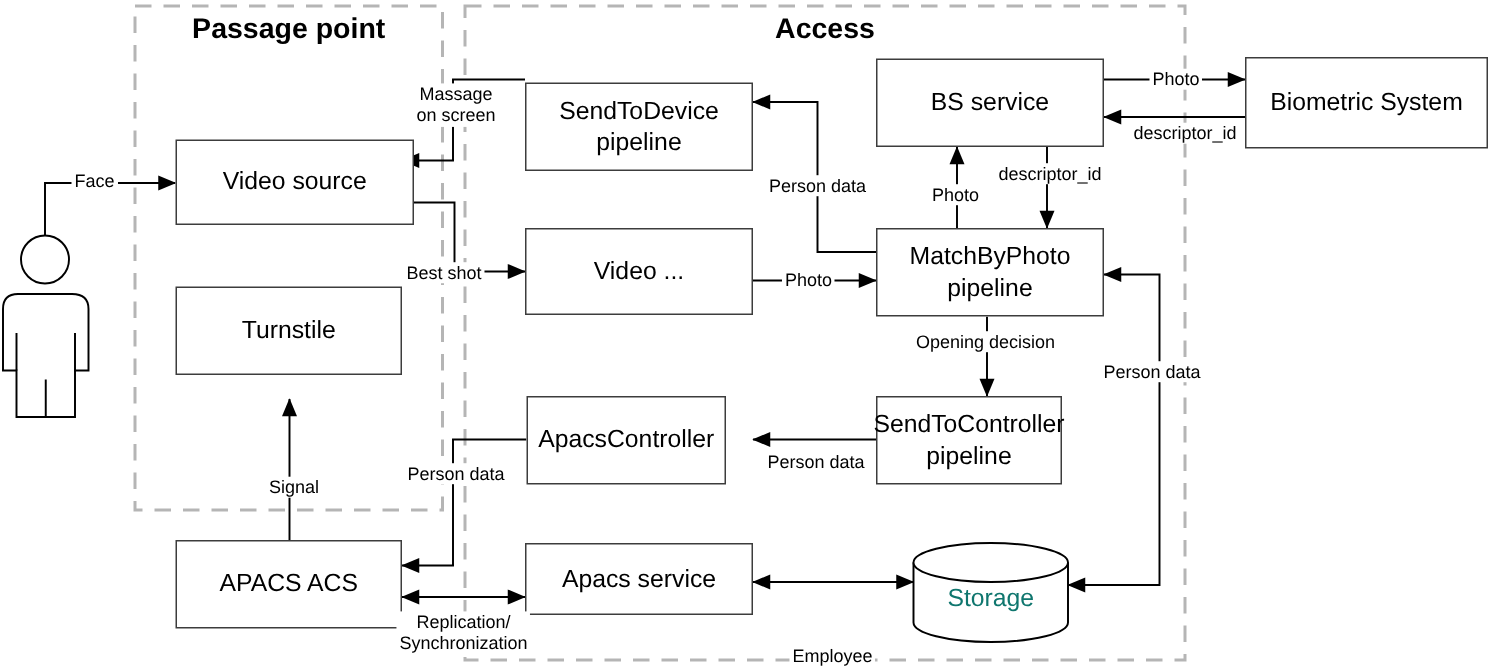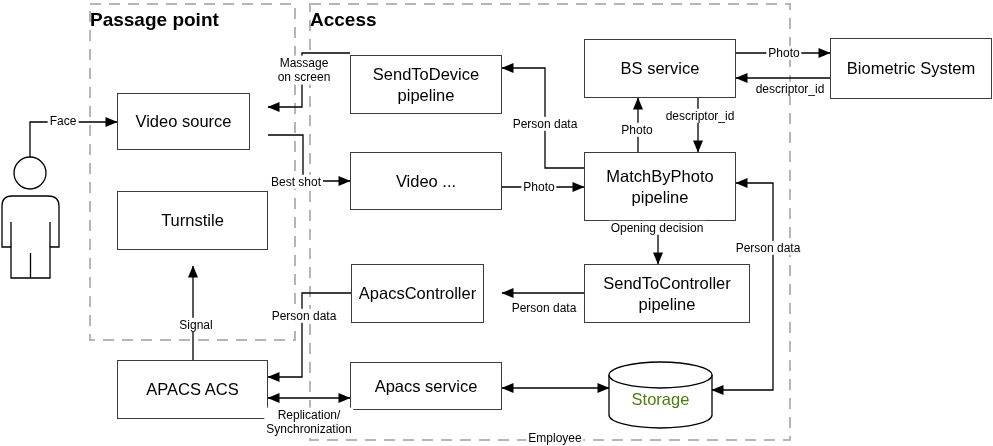--- a/index.html
+++ b/index.html
@@ -8,30 +8,30 @@
     font-family:"Liberation Sans","DejaVu Sans",sans-serif; overflow:hidden; color:#000;
   }
   .layer { position:absolute; left:0; top:0; }
   .node {
     position:absolute; box-sizing:border-box; background:#ffffff;
     border:1.5px solid #3c3c3c; display:flex; align-items:center; justify-content:center;
     text-align:center; font-size:16.5px; line-height:1.25; color:#000;
   }
   .gtitle {
     position:absolute; font-weight:bold; font-size:19px; color:#000;
-    white-space:nowrap;
+    text-align:center; white-space:nowrap;
   }
   .elabel {
     position:absolute; transform:translate(-50%,-50%);
     font-size:12px; line-height:1.2; color:#000; background:#ffffff;
     white-space:pre-line; text-align:center; padding:0 2px;
   }
   .cyl-label {
     position:absolute; left:609px; top:390px; width:103px;
-    font-size:16.5px; text-align:center; color:#4d7c0f;
+    font-size:16.5px; text-align:center; color:#0f766e;
   }
 </style>
 </head>
 <body>
 
 <div class="stage">
 
   <svg class="layer" width="993" height="446" viewBox="0 0 993 446">
     <defs>
       <marker id="arr" markerWidth="14" markerHeight="12" refX="12.5" refY="6" orient="auto-start-reverse" markerUnits="userSpaceOnUse">
@@ -71,30 +71,30 @@
 
     <g stroke="#000" stroke-width="1.3" fill="#ffffff">
       <path d="M609,375 L609,415 A51.5,13 0 0 0 712,415 L712,375"></path>
       <ellipse cx="660.5" cy="375" rx="51.5" ry="13"></ellipse>
     </g>
   </svg>
 
   <div class="gtitle" style="left:90px;top:9px;width:205px;">Passage point</div>
   <div class="gtitle" style="left:310px;top:9px;width:480px;">Access</div>
 
-  <div class="node" style="left:117px;top:93px;width:133px;height:57px;">Video source</div>
+  <div class="node" style="left:117px;top:93px;width:159px;height:57px;">Video source</div>
   <div class="node" style="left:117px;top:191px;width:151px;height:59px;">Turnstile</div>
   <div class="node" style="left:117px;top:360px;width:151px;height:59px;">APACS ACS</div>
   <div class="node" style="left:350px;top:55px;width:152px;height:59px;">SendToDevice pipeline</div>
   <div class="node" style="left:350px;top:152px;width:152px;height:58px;">Video ...</div>
   <div class="node" style="left:351px;top:264px;width:133px;height:59px;">ApacsController</div>
   <div class="node" style="left:350px;top:362px;width:152px;height:48px;">Apacs service</div>
   <div class="node" style="left:584px;top:39px;width:152px;height:59px;">BS service</div>
-  <div class="node" style="left:584px;top:152px;width:152px;height:69px;">MatchByPhoto pipeline</div>
-  <div class="node" style="left:584px;top:264px;width:166px;height:59px;">SendToController pipeline</div>
+  <div class="node" style="left:584px;top:152px;width:152px;height:59px;">MatchByPhoto pipeline</div>
+  <div class="node" style="left:584px;top:264px;width:124px;height:59px;">SendToController pipeline</div>
   <div class="node" style="left:830px;top:38px;width:162px;height:61px;">Biometric System</div>
   <div class="cyl-label">Storage</div>
 
   <div class="elabel" style="left:63px;top:121px;">Face</div>
   <div class="elabel" style="left:304px;top:70px;">Massage
 on screen</div>
   <div class="elabel" style="left:296px;top:182px;">Best shot</div>
   <div class="elabel" style="left:545px;top:124px;">Person data</div>
   <div class="elabel" style="left:539px;top:187px;">Photo</div>
   <div class="elabel" style="left:637px;top:130px;">Photo</div>

